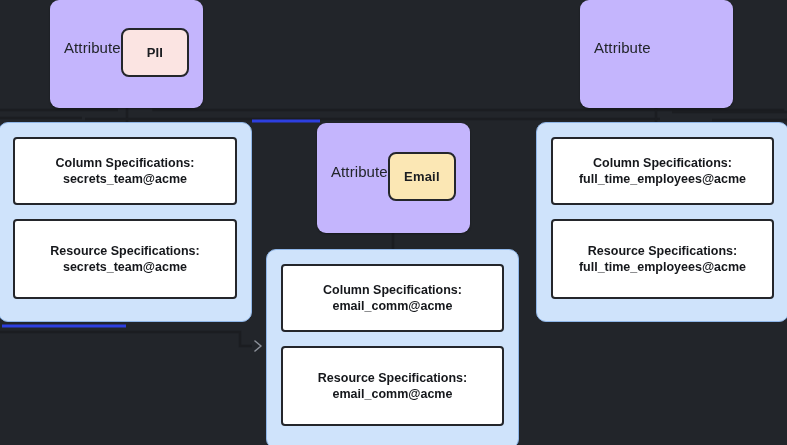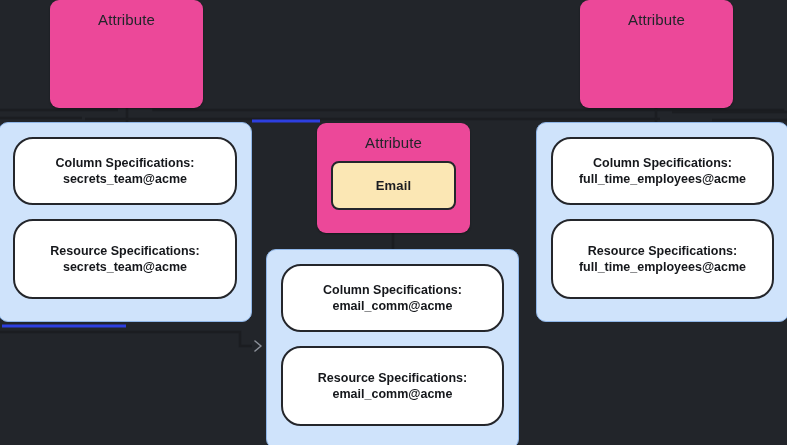--- a/index.html
+++ b/index.html
@@ -21,26 +21,26 @@
   .edge-layer {
     position: absolute;
     left: 0; top: 0;
     width: 787px; height: 445px;
     pointer-events: none;
   }
 
   
   .attr-card {
     position: absolute;
-    background: #ec4899;
+    background: #c4b5fd;
     border-radius: 9px;
     box-sizing: border-box;
     padding: 10px 14px 14px 14px;
     display: flex;
-    flex-direction: column;
+    flex-direction: row;
     align-items: center;
     box-shadow: 0 1px 2px rgba(0,0,0,0.35);
   }
   .attr-card-title {
     font-size: 15px;
     color: #22252a;
     font-weight: 400;
     line-height: 20px;
     margin-bottom: 8px;
     letter-spacing: 0.1px;
@@ -72,21 +72,21 @@
     border-radius: 10px;
     padding: 14px;
     display: flex;
     flex-direction: column;
     gap: 14px;
   }
   .spec-node {
     box-sizing: border-box;
     background: #ffffff;
     border: 2px solid #24262b;
-    border-radius: 20px;
+    border-radius: 4px;
     display: flex;
     flex-direction: column;
     align-items: center;
     justify-content: center;
     text-align: center;
     font-size: 12.5px;
     font-weight: bold;
     color: #15171b;
     line-height: 16px;
     padding: 6px 8px;
@@ -127,20 +127,21 @@
       <path d="M2,326 L126,326"></path>
     </g>
 
     <g stroke="#8a8f98" stroke-width="1.6" fill="none" stroke-linecap="round" stroke-linejoin="round">
       <path d="M255,341 L261,346 L255,351"></path>
     </g>
   </svg>
 
   <div class="attr-card" style="left:50px; top:0px; width:153px; height:108px;">
     <div class="attr-card-title">Attribute</div>
+    <div class="attr-chip chip-pii">PII</div>
   </div>
 
   <div class="attr-card" style="left:580px; top:0px; width:153px; height:108px;">
     <div class="attr-card-title">Attribute</div>
   </div>
 
   <div class="attr-card" style="left:317px; top:123px; width:153px; height:110px;">
     <div class="attr-card-title">Attribute</div>
     <div class="attr-chip chip-email">Email</div>
   </div>

